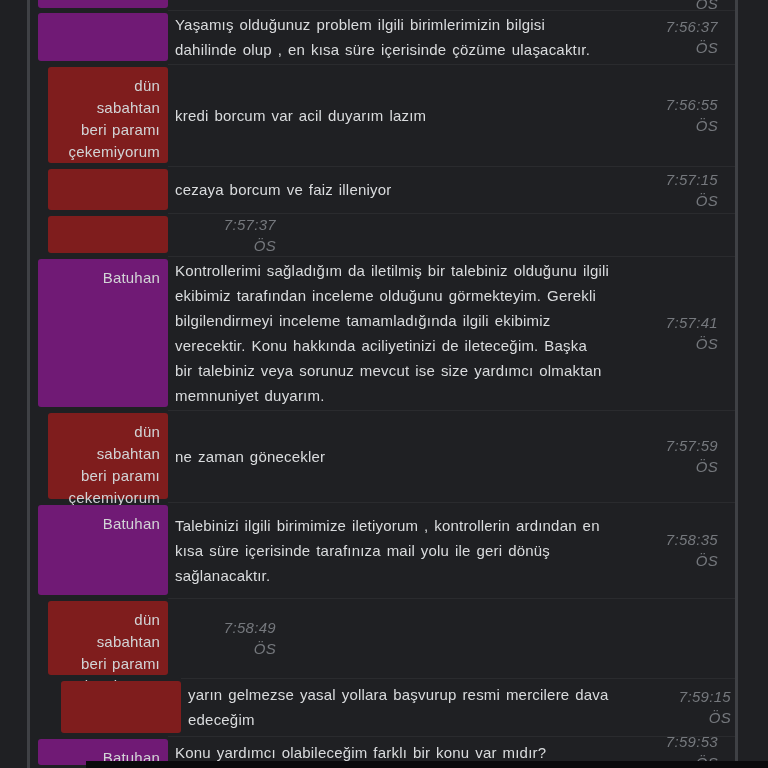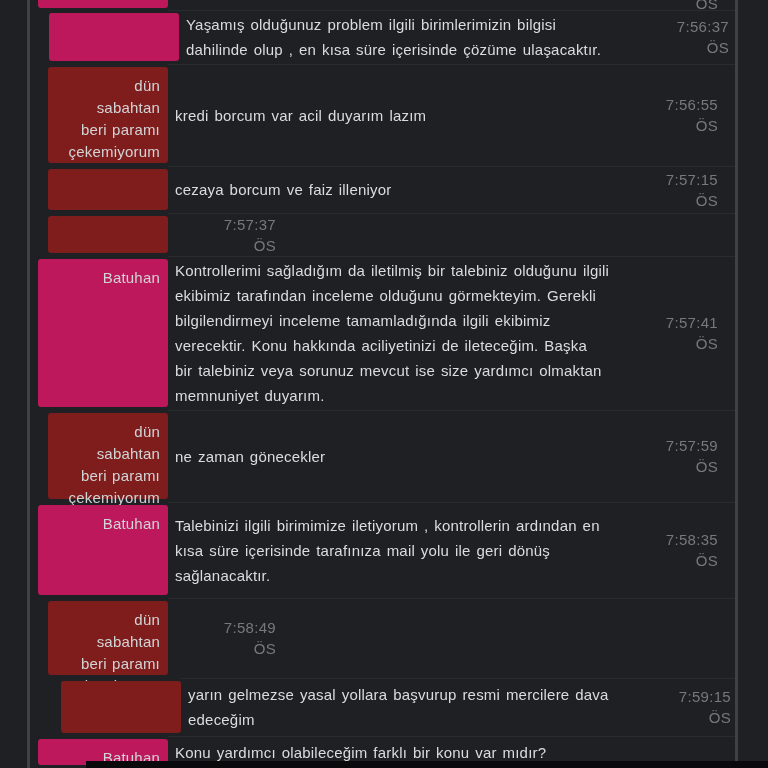--- a/index.html
+++ b/index.html
@@ -30,21 +30,21 @@
   
   .name-col { width: 138px; margin-left: 30px; display: flex; flex-shrink: 0; }
   .name-cell {
     flex: 1;
     margin: 3px 0 3px 18px;
     border-radius: 3px;
     padding: 8px 8px 0 2px;
     text-align: right;
     box-sizing: border-box;
   }
-  .name-cell.agent    { background: #be185d; margin-left: 8px; }
+  .name-cell.agent    { background: #701a75; margin-left: 8px; }
   .name-cell.customer { background: #7f1d1d; }
   .row.partial .name-cell { margin-top: 0; margin-bottom: 3px; border-radius: 0 0 3px 3px; }
   .name-text {
     display: inline-block;
     max-width: 92px;
     font-size: 15px; line-height: 22px; letter-spacing: 0.2px;
     color: #d2d4d6;
     text-align: right;
     word-spacing: 1px;
   }
@@ -63,20 +63,21 @@
     max-width: 435px;
   }
 
   
   .time-col {
     width: 125px; flex-shrink: 0;
     box-sizing: border-box;
     padding-right: 17px;
     display: flex; flex-direction: column; justify-content: center;
     position: relative;
+    font-style: italic;
   }
   .time-stack { text-align: right; }
   .time-line, .period-line {
     font-size: 15px; line-height: 21px; letter-spacing: 0.3px;
     color: #75787d;
   }
   .row.partial .time-stack { position: absolute; top: -7px; right: 17px; }
 
   #bottom-bar {
     position: absolute; left: 86px; right: 0; bottom: 0; height: 7px;
@@ -97,21 +98,21 @@
     <div class="msg-col">
       <div class="msg-text"></div>
     </div>
     <div class="time-col">
       <div class="time-stack">
         <div class="time-line"></div>
         <div class="period-line">ÖS</div>
       </div>
     </div>
   </div>
-      <div class="row sep" style="height: 54px; padding-left: 11px;">
+      <div class="row sep" style="height: 54px;">
     <div class="name-col">
       <div class="name-cell agent">
         <span class="name-text"></span>
       </div>
     </div>
     <div class="msg-col">
       <div class="msg-text">Yaşamış olduğunuz problem ilgili birimlerimizin bilgisi dahilinde olup , en kısa süre içerisinde çözüme ulaşacaktır.</div>
     </div>
     <div class="time-col">
       <div class="time-stack">
@@ -243,19 +244,25 @@
     </div>
   </div>
       <div class="row sep" style="height: 32px;">
     <div class="name-col">
       <div class="name-cell agent">
         <span class="name-text">Batuhan</span>
       </div>
     </div>
     <div class="msg-col">
       <div class="msg-text">Konu yardımcı olabileceğim farklı bir konu var mıdır?</div>
+    </div>
+    <div class="time-col">
+      <div class="time-stack">
+        <div class="time-line">7:59:53</div>
+        <div class="period-line">ÖS</div>
+      </div>
     </div>
   </div>
     </div>
   <div class="vline left"></div>
   <div class="vline right"></div>
   <div id="bottom-bar"></div>
 </div>
 
 </body></html>

